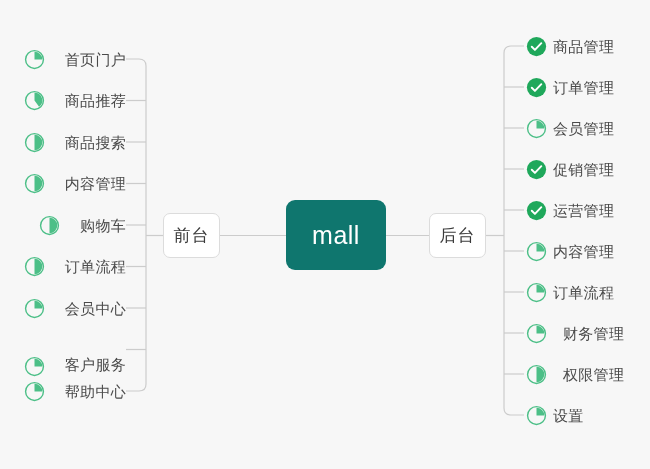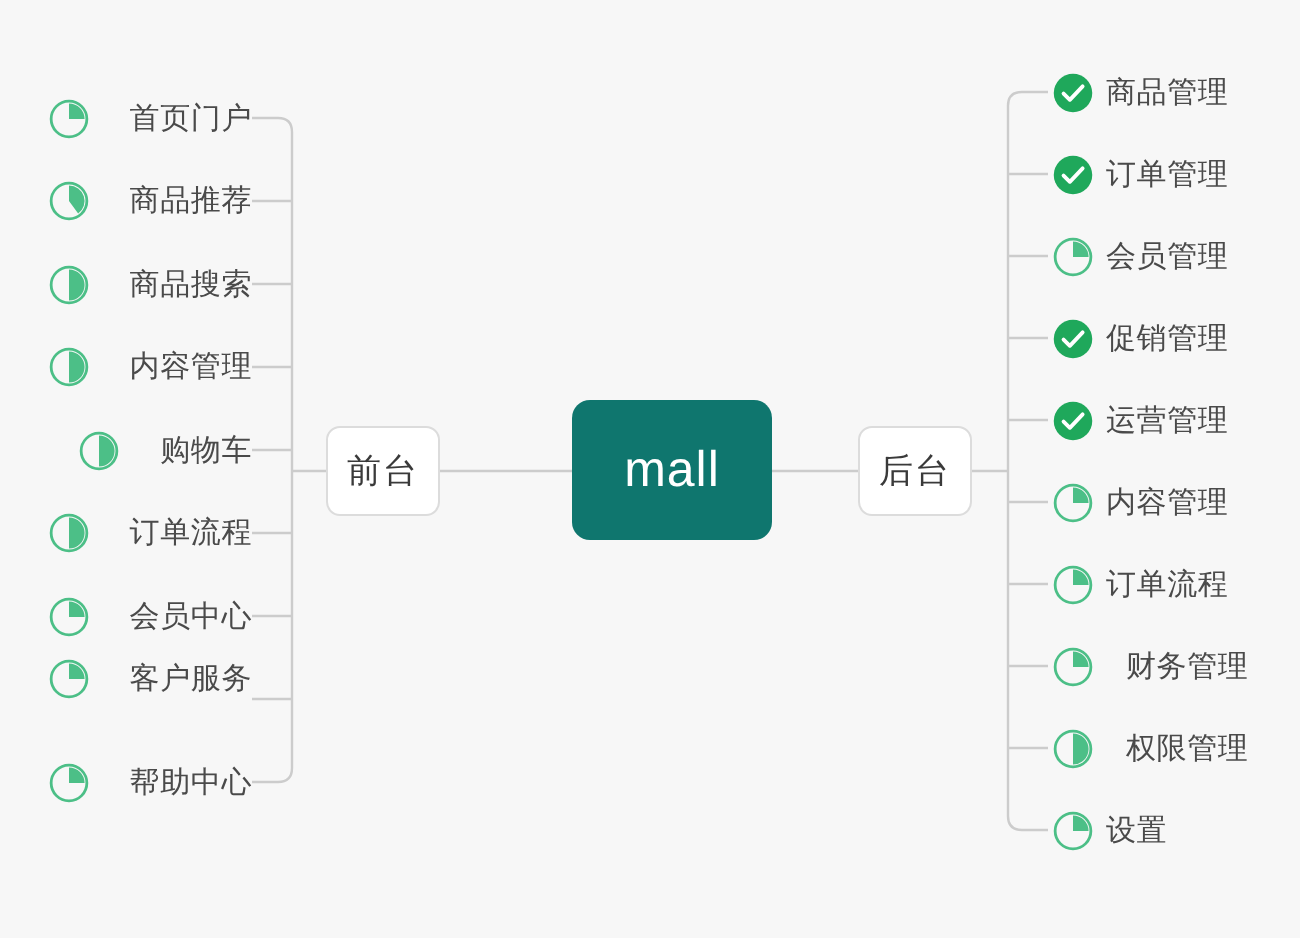--- a/index.html
+++ b/index.html
@@ -167,21 +167,21 @@
         </svg>
         <span class="leaf-label">订单流程</span>
       </div>
       <div class="leaf left" style="top: 295px;">
         <svg class="ico" viewBox="0 0 24 24">
           <circle cx="12" cy="12" r="10.2" fill="none" stroke="#4CBF87" stroke-width="1.6"></circle>
           <path d="M 12 12 L 12 3.0999999999999996 A 8.9 8.9 0 0 1 20.900 12.000 Z" fill="#4CBF87"></path>
         </svg>
         <span class="leaf-label">会员中心</span>
       </div>
-      <div class="leaf left" style="top: 326px;">
+      <div class="leaf left" style="top: 353px; font-family: Liberation Mono, monospace;">
         <svg class="ico" viewBox="0 0 24 24">
           <circle cx="12" cy="12" r="10.2" fill="none" stroke="#4CBF87" stroke-width="1.6"></circle>
           <path d="M 12 12 L 12 3.0999999999999996 A 8.9 8.9 0 0 1 20.900 12.000 Z" fill="#4CBF87"></path>
         </svg>
         <span class="leaf-label">客户服务</span>
       </div>
       <div class="leaf left" style="top: 378px;">
         <svg class="ico" viewBox="0 0 24 24">
           <circle cx="12" cy="12" r="10.2" fill="none" stroke="#4CBF87" stroke-width="1.6"></circle>
           <path d="M 12 12 L 12 3.0999999999999996 A 8.9 8.9 0 0 1 20.900 12.000 Z" fill="#4CBF87"></path>

